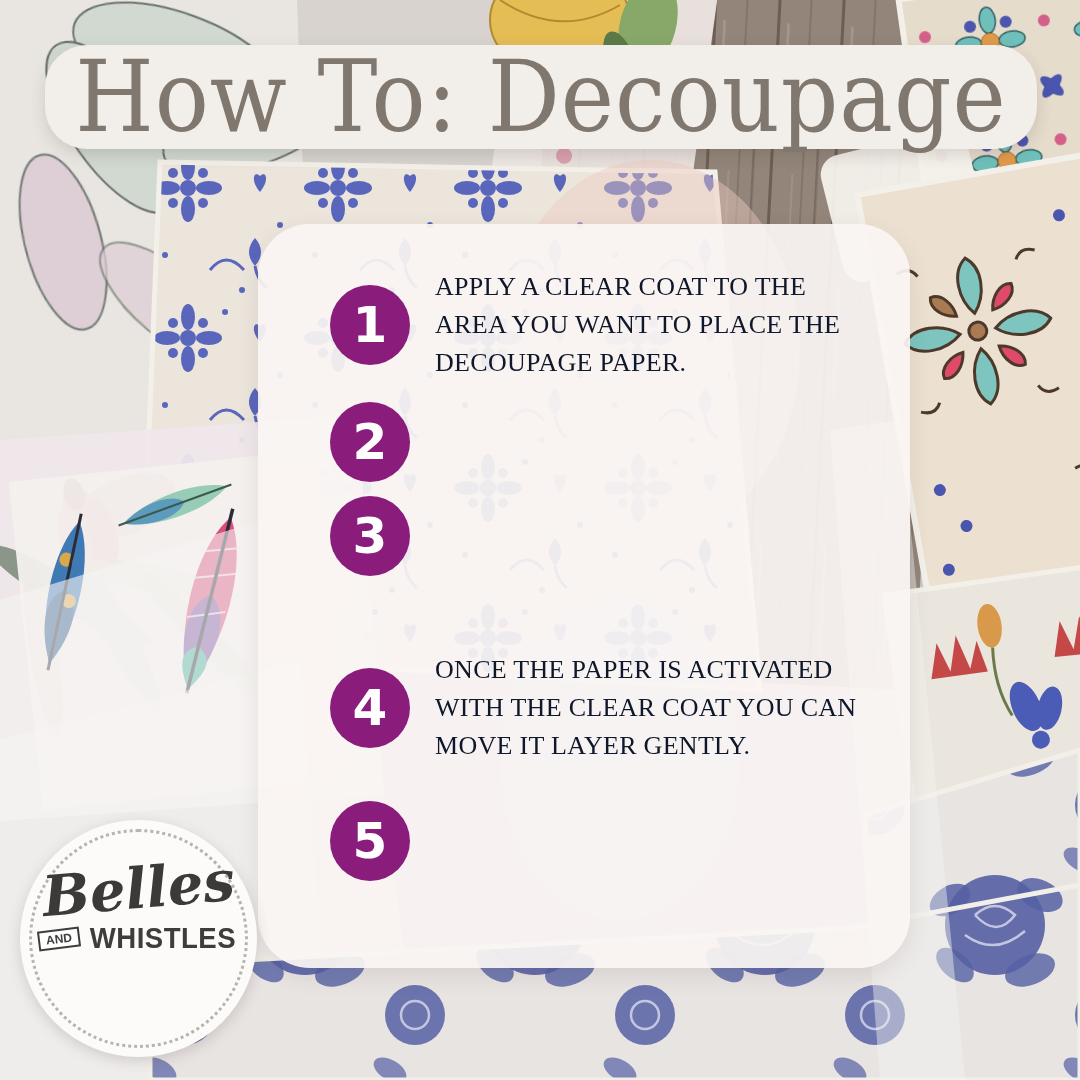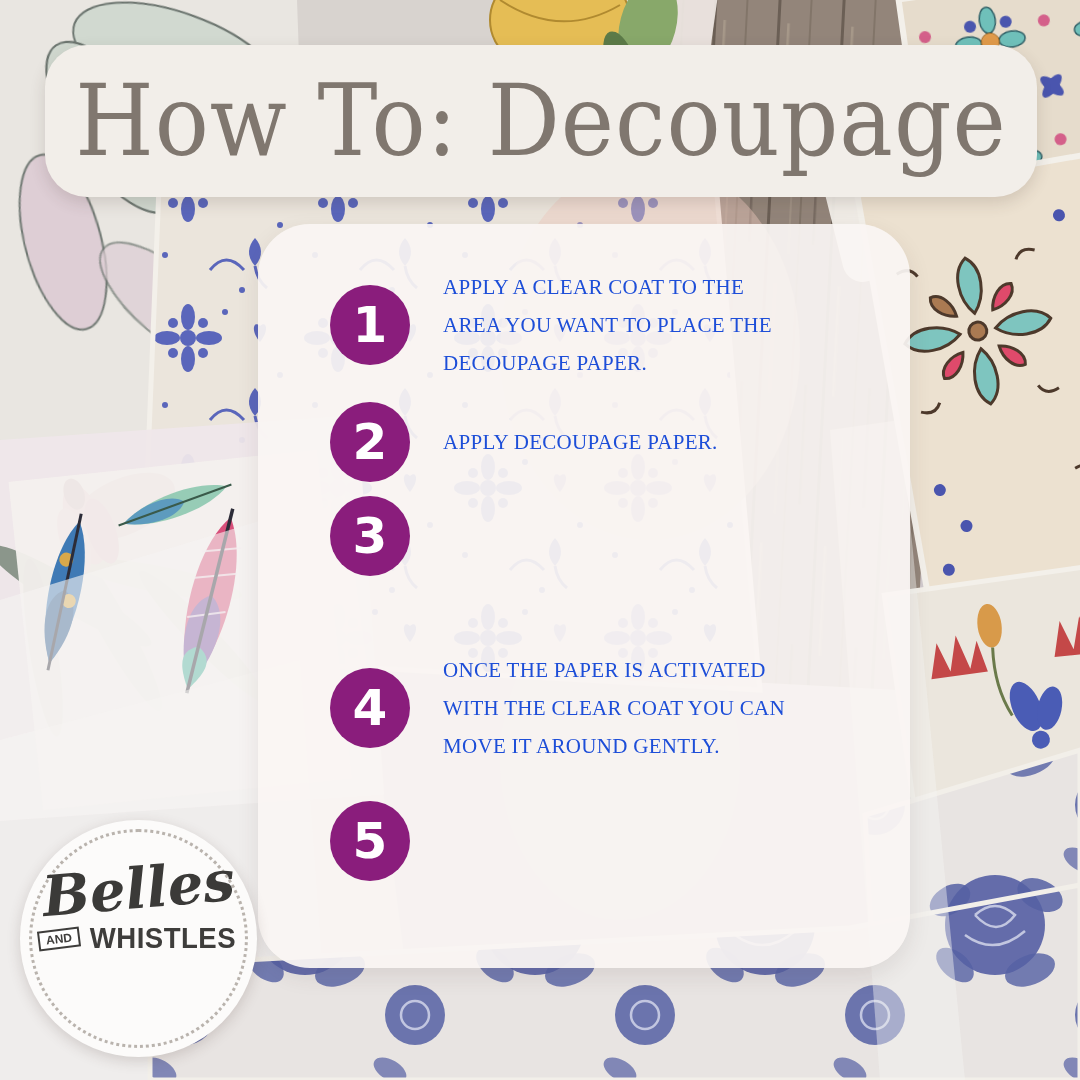--- a/index.html
+++ b/index.html
@@ -1,21 +1,21 @@
 <!DOCTYPE html>
 <html><head>
 <meta charset="utf-8">
 <style>
   html,body{margin:0;padding:0;background:#222;}
   .stage{position:relative;width:1080px;height:1080px;overflow:hidden;
          font-family:"Liberation Serif",serif;}
   .bg{position:absolute;left:0;top:0;z-index:0;}
 
   
-  .banner{position:absolute;left:45px;top:45px;width:992px;height:152px;
+  .banner{position:absolute;left:45px;top:45px;width:992px;height:104px;
     background:#f2eee9;border-radius:42px;z-index:2;
     display:flex;align-items:center;justify-content:center;
     box-shadow:0 6px 16px rgba(70,50,45,.16);}
   .banner-title{font-family:"DejaVu Serif",serif;font-weight:400;
     font-size:90px;color:#80776f;letter-spacing:1px;line-height:1;
     transform:scaleY(1.1);white-space:nowrap;}
 
   
   .panel{position:absolute;left:258px;top:224px;width:652px;height:744px;
     background:rgba(250,245,243,.93);border-radius:52px;z-index:2;
@@ -24,21 +24,21 @@
   .step:nth-of-type(1){top:44px;}
   .step:nth-of-type(2){top:178px;}
   .step:nth-of-type(3){top:272px;}
   .step:nth-of-type(4){top:427px;}
   .step:nth-of-type(5){top:577px;}
   .num{flex:0 0 auto;width:80px;height:80px;border-radius:50%;
     background:#8a1d7c;color:#fff;text-align:center;
     font-family:"DejaVu Sans",sans-serif;font-weight:bold;
     font-size:50px;line-height:80px;}
   .txt{white-space:pre-line;font-family:"Liberation Serif",serif;
-    font-size:21px;line-height:38px;letter-spacing:.3px;color:#1d4ed8;margin-left:8px;}
+    font-size:26px;line-height:38px;letter-spacing:.3px;color:#0f172a;}
 
   
   .logo{position:absolute;left:20px;top:820px;width:237px;height:237px;
     background:#fcfbfa;border-radius:50%;z-index:3;
     box-shadow:0 4px 14px rgba(70,50,45,.18);}
   .logo-ring{position:absolute;inset:9px;border:3px dotted #b9b3ad;border-radius:50%;}
   .logo-script{margin-top:38px;text-align:center;
     font-family:"DejaVu Serif",serif;font-style:italic;font-weight:bold;
     font-size:56px;line-height:60px;color:#3b3a38;transform:rotate(-5deg);}
   .logo-bottom{display:flex;align-items:center;justify-content:center;
@@ -310,32 +310,31 @@
   <div class="panel">
   <div class="step">
     <div class="num" style="background: rgb(138, 29, 124);">1</div>
     <div class="txt">APPLY A CLEAR COAT TO THE
 AREA YOU WANT TO PLACE THE
 DECOUPAGE PAPER.</div>
   </div>
 
   <div class="step">
     <div class="num" style="background: rgb(138, 29, 124);">2</div>
-    <div class="txt">APPLY DECOUPAGE PAPER.</div>
   </div>
 
   <div class="step">
     <div class="num" style="background: rgb(138, 29, 124);">3</div>
   </div>
 
   <div class="step">
     <div class="num" style="background: rgb(138, 29, 124);">4</div>
     <div class="txt">ONCE THE PAPER IS ACTIVATED
 WITH THE CLEAR COAT YOU CAN
-MOVE IT AROUND GENTLY.</div>
+MOVE IT LAYER GENTLY.</div>
   </div>
 
   <div class="step">
     <div class="num" style="background: rgb(138, 29, 124);">5</div>
   </div>
 </div>
 
   <div class="logo">
     <div class="logo-ring"></div>
     <div class="logo-script">Belles</div>

